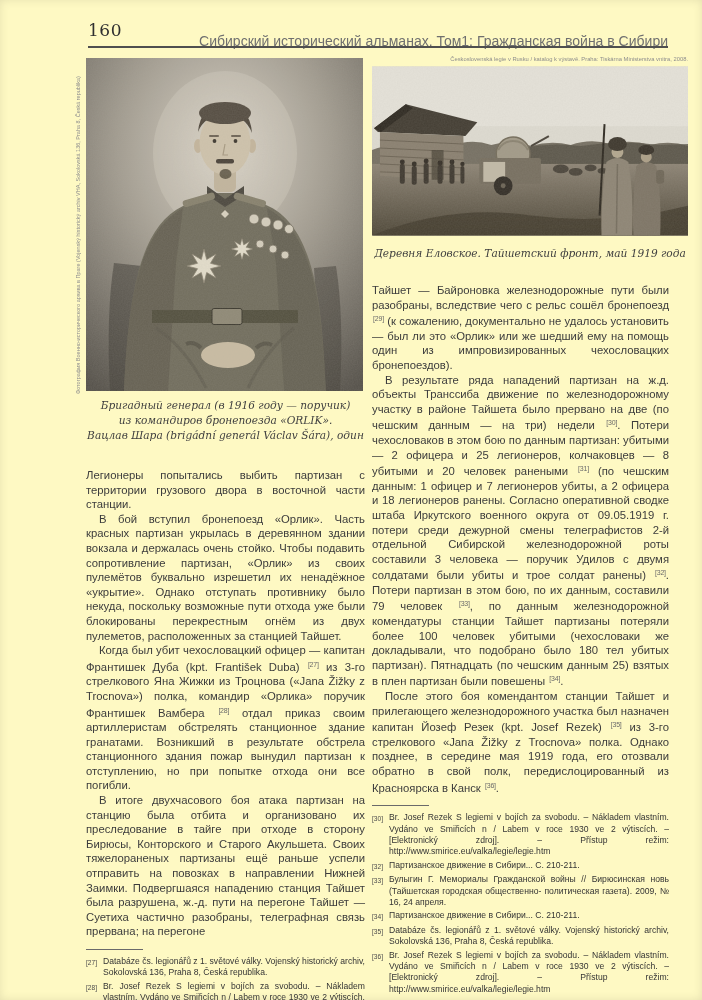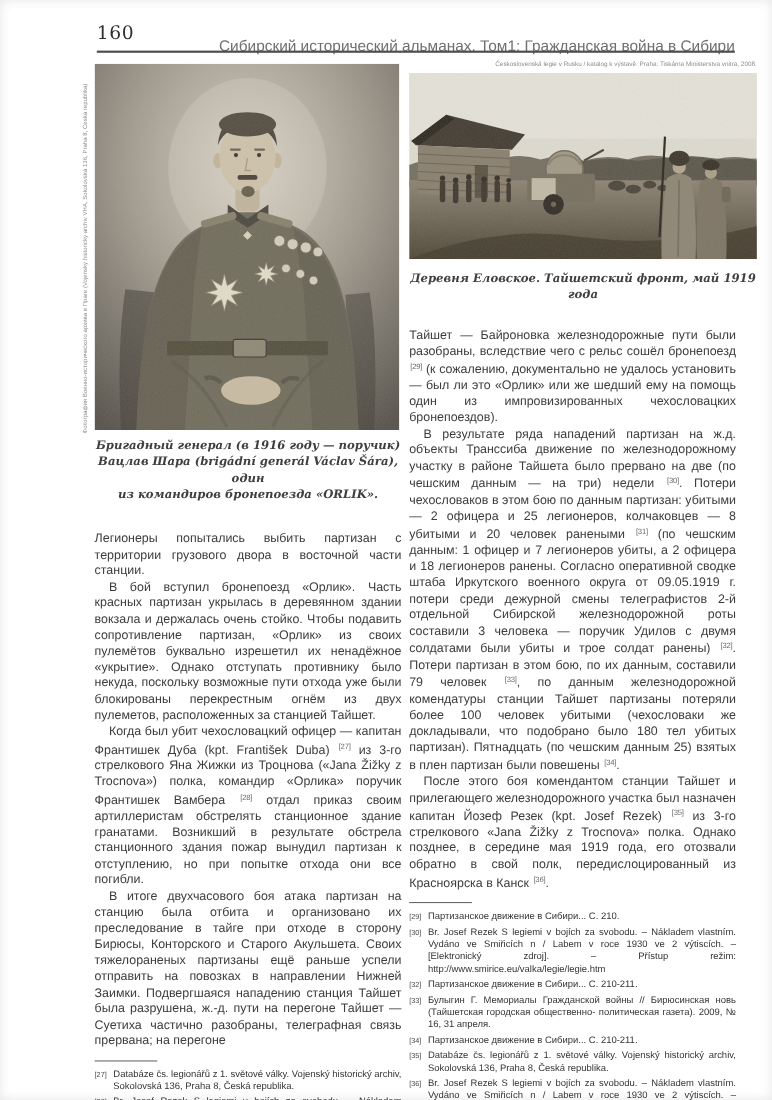--- a/index.html
+++ b/index.html
@@ -1,16 +1,16 @@
 <!DOCTYPE html>
 <html><head>
 <meta charset="utf-8">
 <style>
   html,body{margin:0;padding:0;background:#dededc;}
-  .page{position:relative;width:702px;height:1000px;background:#ffffff;overflow:hidden;
+  .page{position:relative;width:702px;height:1000px;background:#fef9c3;overflow:hidden;
         font-family:"Liberation Sans",sans-serif;color:#3a3a3a;
         box-shadow:inset 0 0 10px rgba(0,0,0,.10);}
   
   .pagenum{position:absolute;left:88px;top:20px;font-family:"DejaVu Serif",serif;
            font-size:17px;color:#2f2f2f;letter-spacing:.5px;}
   .header-title{position:absolute;right:34px;top:33px;font-size:14px;color:#6f6f6f;}
   .header-rule{position:absolute;left:88px;right:34px;top:46px;height:2px;background:#4f4f4f;}
   
   .col{position:absolute;top:58px;}
   .left-col{left:86px;width:279px;}
@@ -18,21 +18,21 @@
   
   .photo{display:block;line-height:0;}
   .portrait svg{width:277px;height:333px;display:block;}
   .village svg{width:316px;height:170px;display:block;}
   .vcredit{position:absolute;left:-11px;top:2px;width:334px;transform-origin:0 0;
            transform:rotate(-90deg) translateX(-334px);font-size:5.5px;color:#8d8d8d;
            white-space:nowrap;overflow:hidden;}
   .photo-credit{font-size:5.8px;color:#8d8d8d;text-align:right;width:316px;margin:0 0 4px 0;}
   
   .caption{font-family:"DejaVu Serif",serif;font-style:italic;font-size:10.6px;
-           line-height:15px;text-align:center;color:#3f3f3f;margin-top:7px;font-weight:bold;}
+           line-height:15px;text-align:center;color:#3f3f3f;margin-top:7px;}
   .caption-line{display:block;}
   .village-caption{width:316px;margin-top:10px;}
   
   .body{margin-top:25px;font-size:11.3px;line-height:14.6px;text-align:justify;color:#3c3c3c;}
   .right-col .body{margin-top:22px;}
   .para{margin:0;}
   .para.indent{text-indent:13px;}
   .supref{font-size:7px;color:#6a6a6a;vertical-align:4px;letter-spacing:-.2px;padding-left:1px;}
   
   .fn-rule{width:57px;height:1px;background:#6a6a6a;margin:10px 0 6px 0;}
@@ -108,22 +108,22 @@
         <rect x="126" y="250.5" width="30" height="16" rx="2" fill="#8f8976" stroke="#3c392f"></rect>
         <path d="M70,270 Q100,290 120,330 M208,270 Q180,292 162,330" stroke="#5c584b" stroke-width="3" fill="none" opacity="0.5"></path>
         <ellipse cx="142" cy="297" rx="27" ry="13" fill="#c9bca3"></ellipse>
         <path d="M115,290 Q108,283 100,286 M170,290 Q178,283 186,287" stroke="#4f4b3f" stroke-width="4" fill="none" opacity="0.6"></path>
         <rect width="277" height="333" filter="url(#noiseF)"></rect>
       </svg>
     </div>
 
     <div class="caption">
       <span class="caption-line">Бригадный генерал (в 1916 году — поручик)</span>
+      <span class="caption-line">из командиров бронепоезда «ORLIK».</span>
       <span class="caption-line">Вацлав Шара (brigádní generál Václav Šára), один</span>
-      <span class="caption-line">из командиров бронепоезда «ORLIK».</span>
     </div>
 
     <div class="body">
         <p class="para"><span>Легионеры попытались выбить партизан с территории грузового двора в восточной части станции.</span></p>
         <p class="para indent"><span>В бой вступил бронепоезд «Орлик». Часть красных партизан укрылась в деревянном здании вокзала и держалась очень стойко. Чтобы подавить сопротивление партизан, «Орлик» из своих пулемётов буквально изрешетил их ненадёжное «укрытие». Однако отступать противнику было некуда, поскольку возможные пути отхода уже были блокированы перекрестным огнём из двух пулеметов, расположенных за станцией Тайшет.</span></p>
         <p class="para indent"><span>Когда был убит чехословацкий офицер — капитан Франтишек Дуба (kpt. František Duba) </span><span class="supref">[27]</span><span> из 3-го стрелкового Яна Жижки из Троцнова («Jana Žižky z Trocnova») полка, командир «Орлика» поручик Франтишек Вамбера </span><span class="supref">[28]</span><span> отдал приказ своим артиллеристам обстрелять станционное здание гранатами. Возникший в результате обстрела станционного здания пожар вынудил партизан к отступлению, но при попытке отхода они все погибли.</span></p>
         <p class="para indent"><span>В итоге двухчасового боя атака партизан на станцию была отбита и организовано их преследование в тайге при отходе в сторону Бирюсы, Конторского и Старого Акульшета. Своих тяжелораненых партизаны ещё раньше успели отправить на повозках в направлении Нижней Заимки. Подвергшаяся нападению станция Тайшет была разрушена, ж.-д. пути на перегоне Тайшет — Суетиха частично разобраны, телеграфная связь прервана; на перегоне</span></p>
       </div>
     <div class="fn-rule"></div>
     <div class="notes">
@@ -219,41 +219,35 @@
     <div class="caption village-caption">Деревня Еловское. Тайшетский фронт, май 1919 года</div>
 
     <div class="body">
         <p class="para"><span>Тайшет — Байроновка железнодорожные пути были разобраны, вследствие чего с рельс сошёл бронепоезд </span><span class="supref">[29]</span><span> (к сожалению, документально не удалось установить — был ли это «Орлик» или же шедший ему на помощь один из импровизированных чехословацких бронепоездов).</span></p>
         <p class="para indent"><span>В результате ряда нападений партизан на ж.д. объекты Транссиба движение по железнодорожному участку в районе Тайшета было прервано на две (по чешским данным — на три) недели </span><span class="supref">[30]</span><span>. Потери чехословаков в этом бою по данным партизан: убитыми — 2 офицера и 25 легионеров, колчаковцев — 8 убитыми и 20 человек ранеными </span><span class="supref">[31]</span><span> (по чешским данным: 1 офицер и 7 легионеров убиты, а 2 офицера и 18 легионеров ранены. Согласно оперативной сводке штаба Иркутского военного округа от 09.05.1919 г. потери среди дежурной смены телеграфистов 2-й отдельной Сибирской железнодорожной роты составили 3 человека — поручик Удилов с двумя солдатами были убиты и трое солдат ранены) </span><span class="supref">[32]</span><span>. Потери партизан в этом бою, по их данным, составили 79 человек </span><span class="supref">[33]</span><span>, по данным железнодорожной комендатуры станции Тайшет партизаны потеряли более 100 человек убитыми (чехословаки же докладывали, что подобрано было 180 тел убитых партизан). Пятнадцать (по чешским данным 25) взятых в плен партизан были повешены </span><span class="supref">[34]</span><span>.</span></p>
         <p class="para indent"><span>После этого боя комендантом станции Тайшет и прилегающего железнодорожного участка был назначен капитан Йозеф Резек (kpt. Josef Rezek) </span><span class="supref">[35]</span><span> из 3-го стрелкового «Jana Žižky z Trocnova» полка. Однако позднее, в середине мая 1919 года, его отозвали обратно в свой полк, передислоцированный из Красноярска в Канск </span><span class="supref">[36]</span><span>.</span></p>
       </div>
     <div class="fn-rule"></div>
     <div class="notes">
         <div class="note">
-          <span class="note-marker">[29]</span>
-          <div class="note-lines">
-            <p>Партизанское движение в Сибири... С. 210.</p>
-          </div>
-        </div>
-        <div class="note">
           <span class="note-marker">[30]</span>
           <div class="note-lines">
             <p>Br. Josef Rezek  S legiemi v bojích za svobodu. – Nákladem vlastním. Vydáno ve Smiřicích n / Labem v roce 1930 ve 2 výtiscích. – [Elektronický zdroj]. – Přístup režim: http://www.smirice.eu/valka/legie/legie.htm</p>
           </div>
         </div>
         <div class="note">
           <span class="note-marker">[32]</span>
           <div class="note-lines">
             <p>Партизанское движение в Сибири... С. 210-211.</p>
           </div>
         </div>
         <div class="note">
           <span class="note-marker">[33]</span>
           <div class="note-lines">
-            <p>Булыгин Г.  Мемориалы Гражданской войны // Бирюсинская новь (Тайшетская городская общественно- политическая газета).  2009, № 16, 31 апреля.</p>
+            <p>Булыгин Г.  Мемориалы Гражданской войны // Бирюсинская новь (Тайшетская городская общественно- политическая газета).  2009, № 16, 24 апреля.</p>
           </div>
         </div>
         <div class="note">
           <span class="note-marker">[34]</span>
           <div class="note-lines">
             <p>Партизанское движение в Сибири... С. 210-211.</p>
           </div>
         </div>
         <div class="note">
           <span class="note-marker">[35]</span>

